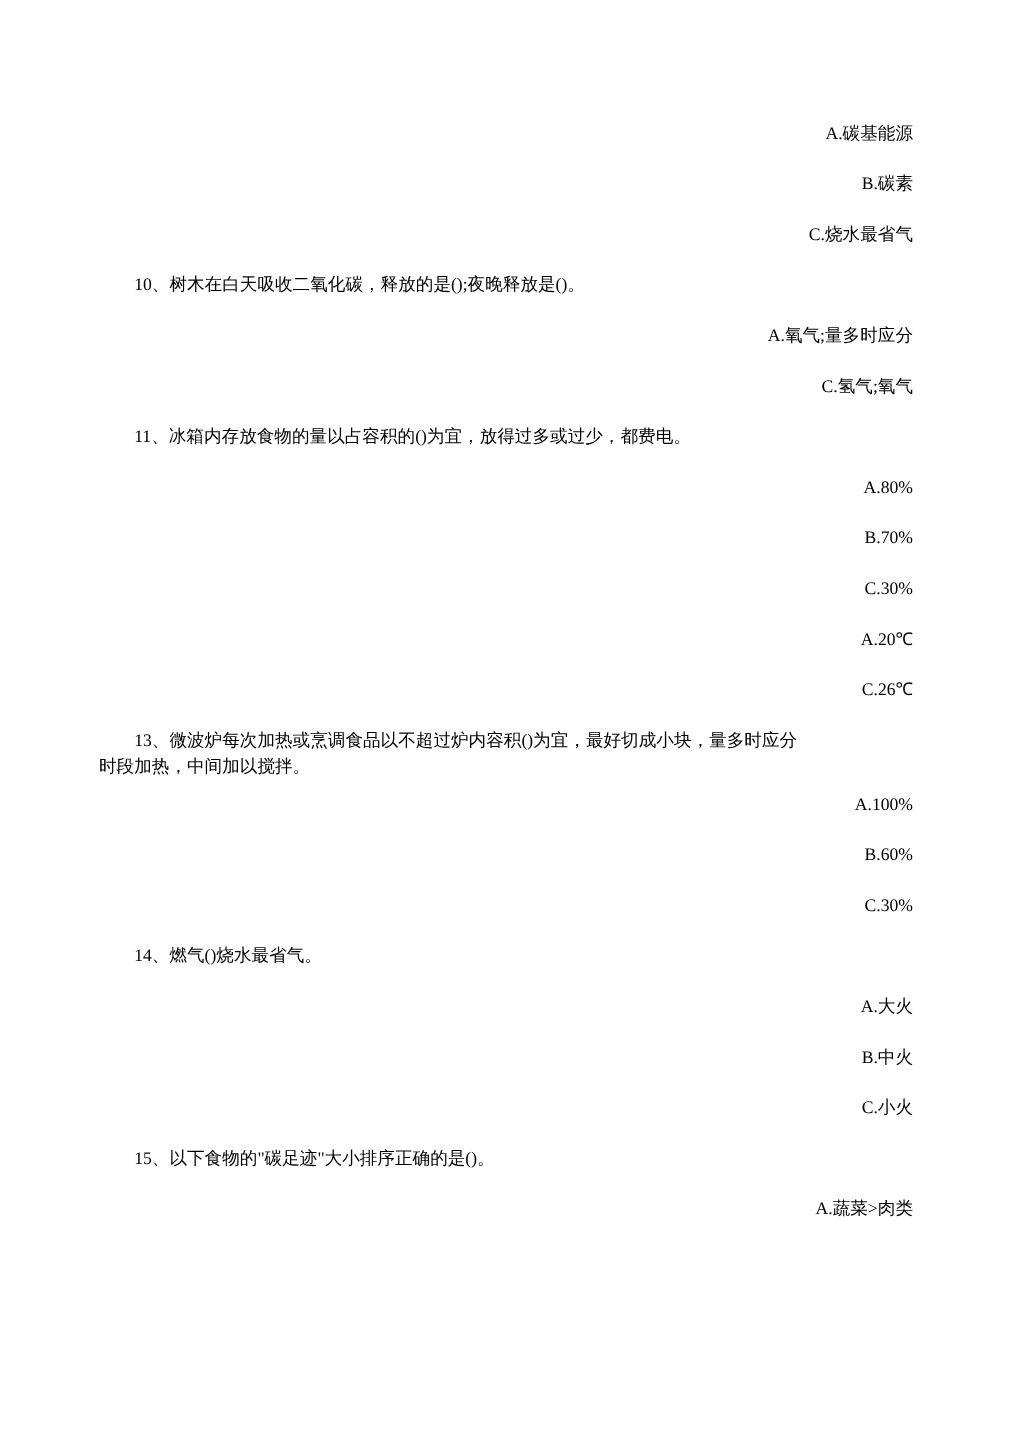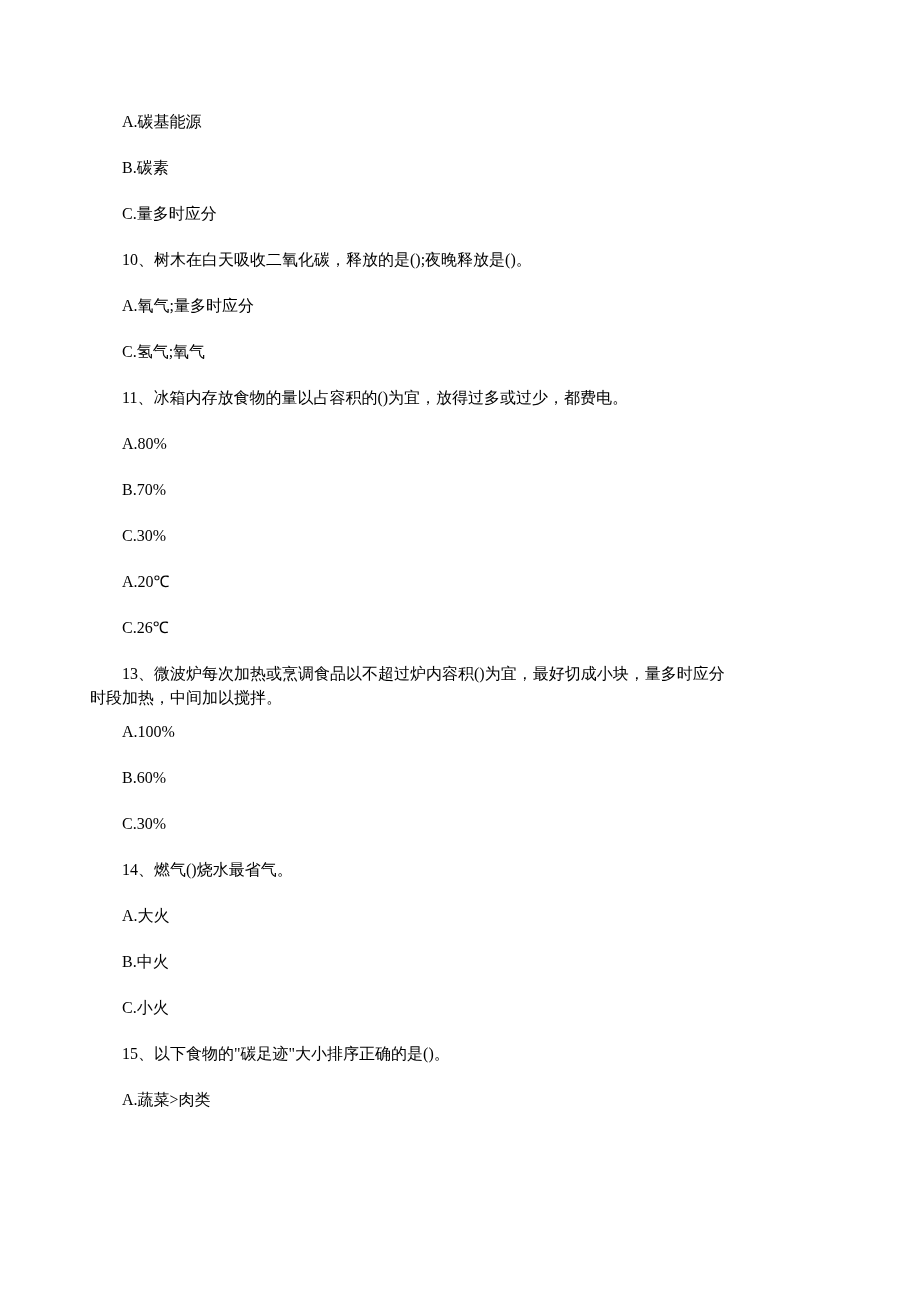--- a/index.html
+++ b/index.html
@@ -13,20 +13,21 @@
       background: #ffffff;
       font-family: "SimSun", "宋体", serif;
       font-size: 16px;
       color: #000000;
       line-height: 1.5;
       padding: 110px 90px 60px 90px;
     }
     .option {
       margin-bottom: 22px;
       text-indent: 2em;
+      text-align: right;
     }
     .question {
       margin-bottom: 22px;
       text-indent: 2em;
       font-family: Liberation Serif, serif;
     }
     .question-multi {
       margin-bottom: 10px;
     }
     .question-multi .first-line {
@@ -35,21 +36,21 @@
     .question-multi .cont-line {
       text-indent: 0;
     }
   </style>
 </head>
 <body>
 
 <div id="document-root">
     <p class="option">A.碳基能源</p>
     <p class="option">B.碳素</p>
-    <p class="option">C.量多时应分</p>
+    <p class="option">C.烧水最省气</p>
     <p class="question">10、树木在白天吸收二氧化碳，释放的是();夜晚释放是()。</p>
     <p class="option">A.氧气;量多时应分</p>
     <p class="option">C.氢气;氧气</p>
     <p class="question">11、冰箱内存放食物的量以占容积的()为宜，放得过多或过少，都费电。</p>
     <p class="option">A.80%</p>
     <p class="option">B.70%</p>
     <p class="option">C.30%</p>
     <p class="option">A.20℃</p>
     <p class="option">C.26℃</p>
     <div class="question-multi">

